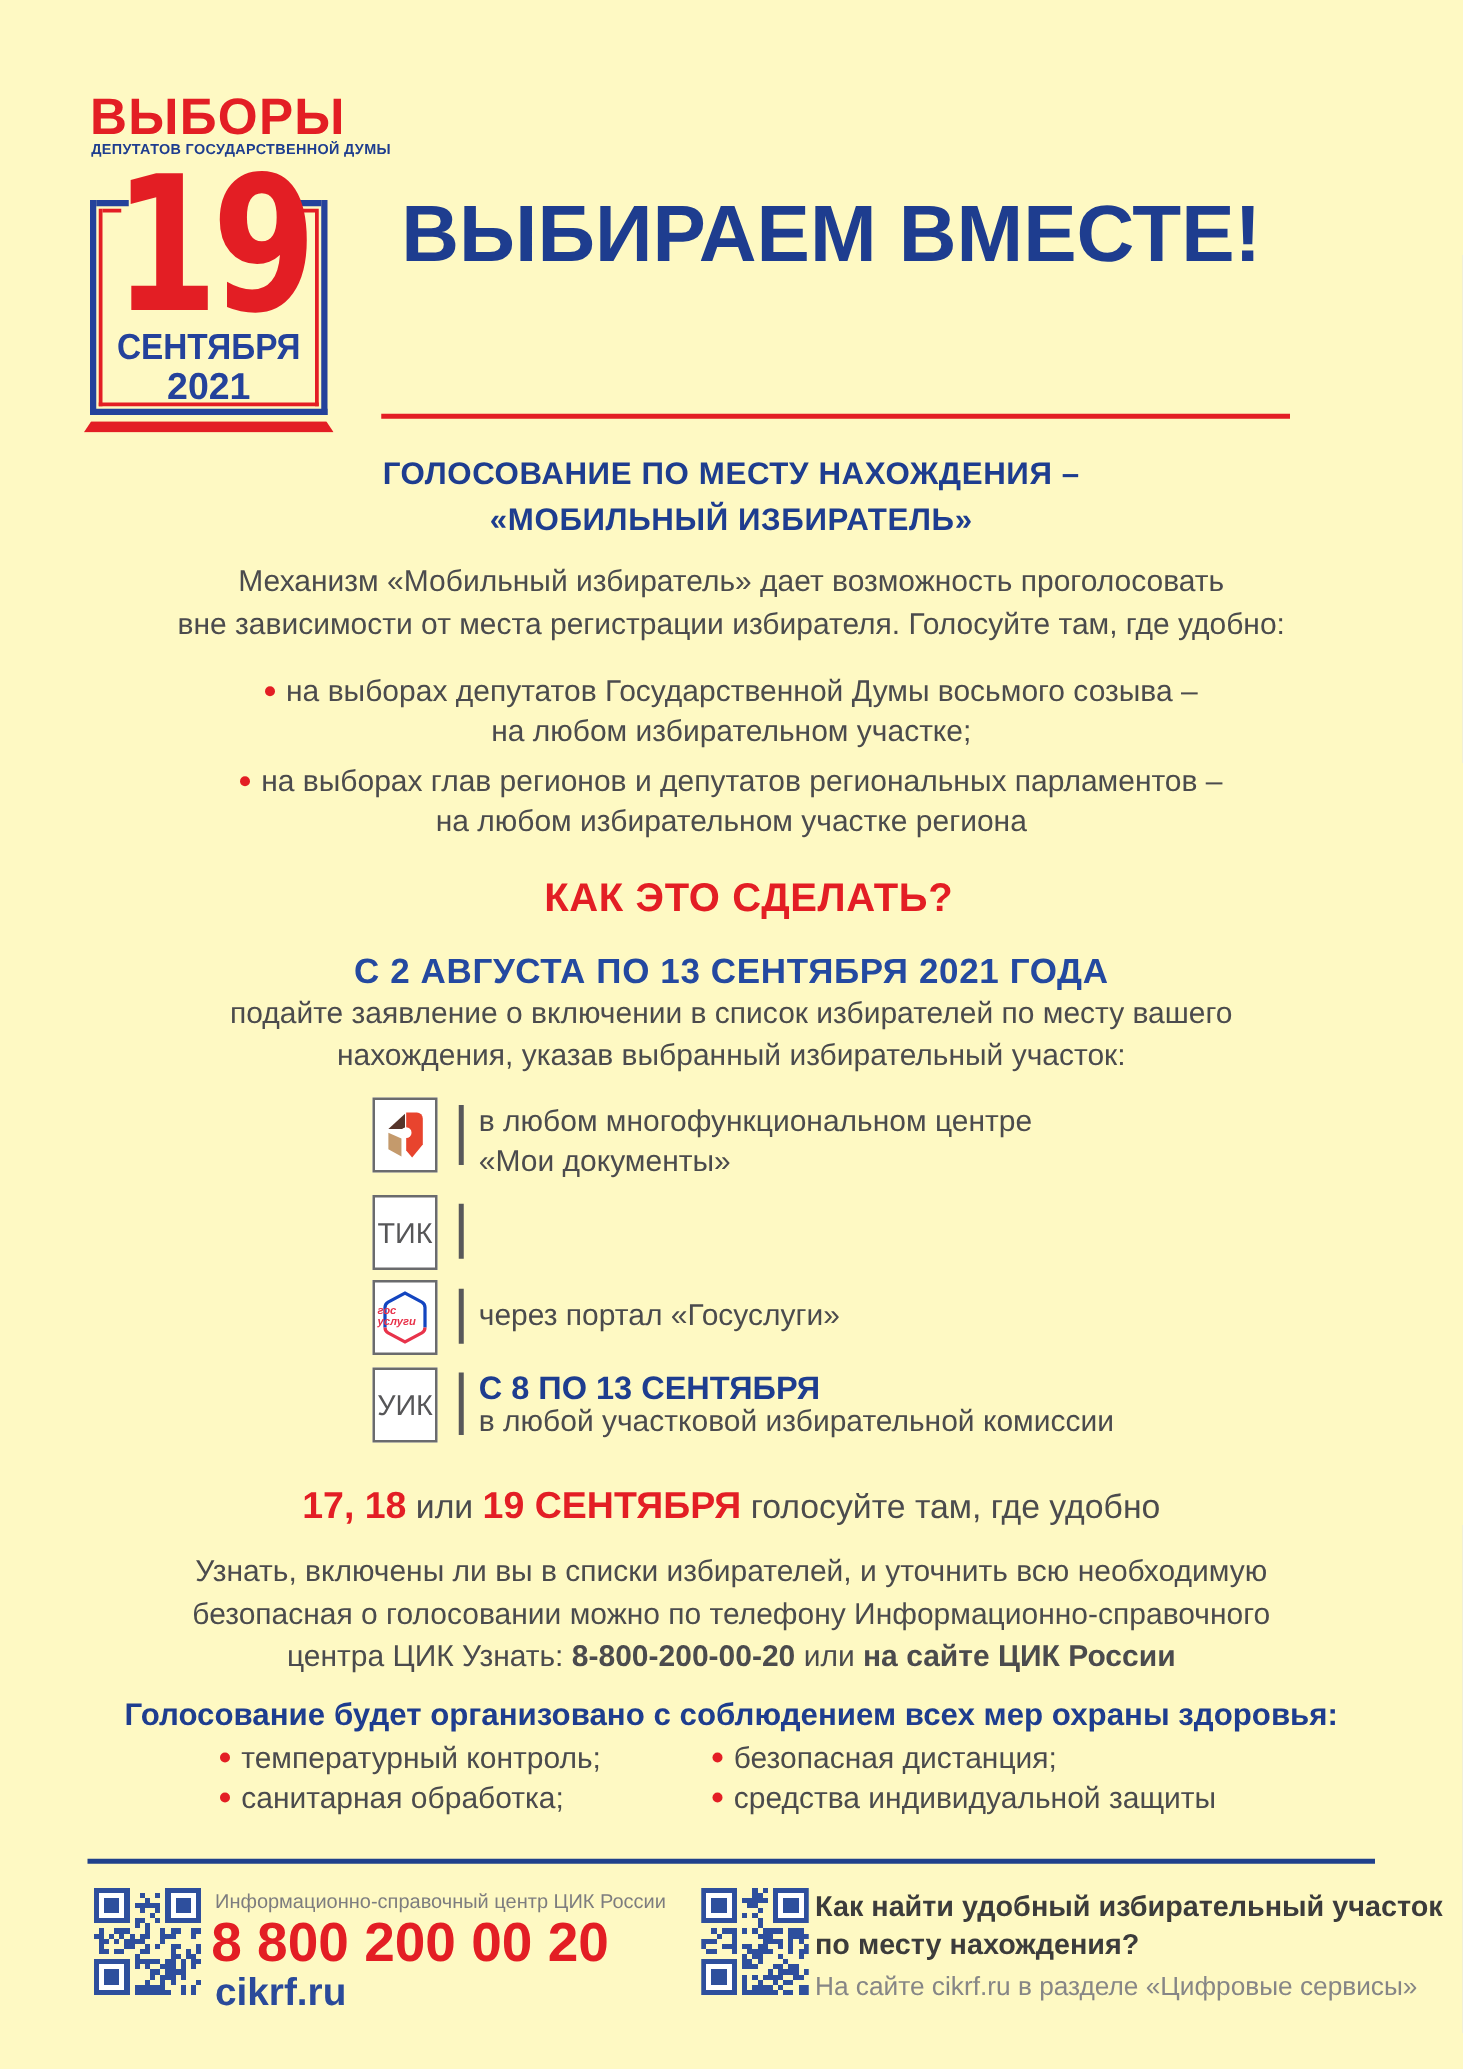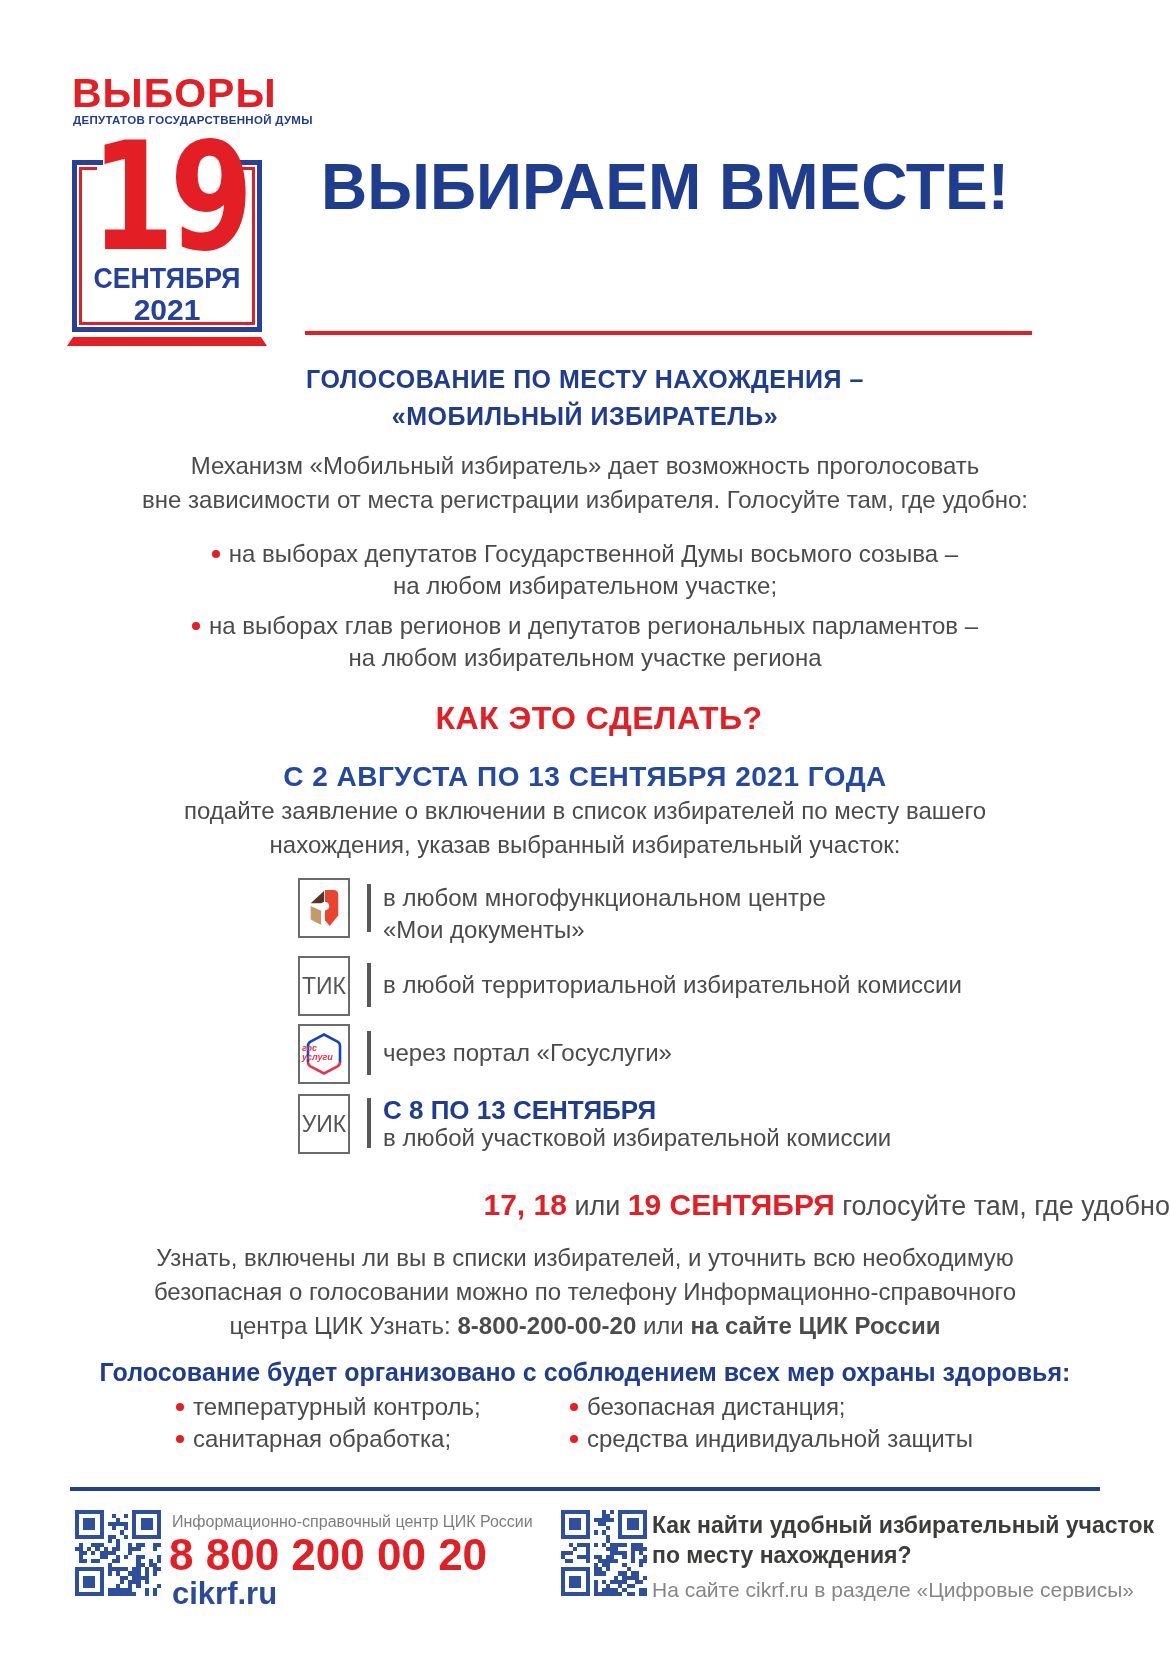--- a/index.html
+++ b/index.html
@@ -1,19 +1,19 @@
 <!DOCTYPE html>
 <html><head>
 <meta charset="utf-8">
 <style>
   * { margin:0; padding:0; box-sizing:border-box; }
   html,body { background:#e8e8e8; }
   .page {
     position:relative; width:1170px; height:1655px; margin:0 auto;
-    background:#ffffff; overflow:hidden;
+    background:#fef9c3; overflow:hidden;
     font-family:"Liberation Sans", sans-serif;
     color:#4b4b4d;
   }
   .abs { position:absolute; }
   .center { left:0; right:0; text-align:center; }
 
   
   .brand-title { left:72px; top:70px; font-size:41px; font-weight:800; color:#e31e24; letter-spacing:1px; }
   .brand-sub   { left:73px; top:114px; font-size:11.5px; font-weight:700; color:#1e3d8f; letter-spacing:.3px; }
   .cal { left:72px; top:160px; width:190px; height:172px; }
@@ -55,21 +55,21 @@
     display:flex; align-items:center; justify-content:center;
     font-size:23px; font-weight:500; color:#565658; }
   .opt-bar { left:367px; width:4px; background:#58585a; }
   .opt-emph { font-size:26px; font-weight:800; color:#1e3d8f; }
 
   .gos-wrap { position:relative; width:44px; height:46px; }
   .gos-txt { position:absolute; top:13px; left:0; right:0; text-align:left;
     font-size:9px; line-height:9px; font-weight:700; color:#e8334b; font-style:italic; }
 
   
-  .vd { font-size:27px; color:#4b4b4d;text-align:right; }
+  .vd { font-size:27px; color:#4b4b4d; }
   .vd b { font-size:30px; font-weight:800; color:#e31e24; }
 
   .info-b { font-weight:700; color:#4b4b4d; }
 
   .health-title { font-size:25px; font-weight:700; color:#1e3d8f; }
 
   
   .divider { left:70px; top:1487px; width:1030px; height:4px; background:#20418c; }
   .qr { width:86px; height:86px; }
   .f-label { font-size:16px; color:#7d7d7f; }
@@ -128,21 +128,20 @@
     </svg>
   </div>
   <div class="abs opt-bar" style="top:884px;height:48px"></div>
   <div class="abs body-txt" style="left:383px;top:884px">в любом многофункциональном центре</div>
   <div class="abs body-txt" style="left:383px;top:916px">«Мои документы»</div>
 
   <div class="abs opt-box" style="top:956px">
     <span>ТИК</span>
   </div>
   <div class="abs opt-bar" style="top:963px;height:44px"></div>
-  <div class="abs body-txt" style="left:383px;top:971px">в любой территориальной избирательной комиссии</div>
 
   <div class="abs opt-box" style="top:1024px">
     <div class="gos-wrap">
       <svg width="44" height="46" viewBox="0 0 44 46">
         <path d="M6,31 V15 a5,5 0 0 1 2.5,-4.3 L22,3.5 l13.5,7.2 A5,5 0 0 1 38,15 v16" fill="none" stroke="#1345c0" stroke-width="2.6"></path>
         <path d="M38,31 a5,5 0 0 1 -2.5,4.3 L22,42.5 8.5,35.3 A5,5 0 0 1 6,31" fill="none" stroke="#e8334b" stroke-width="2.6"></path>
       </svg>
       <div class="gos-txt">
         <div>гос</div>
         <div>услуги</div>

